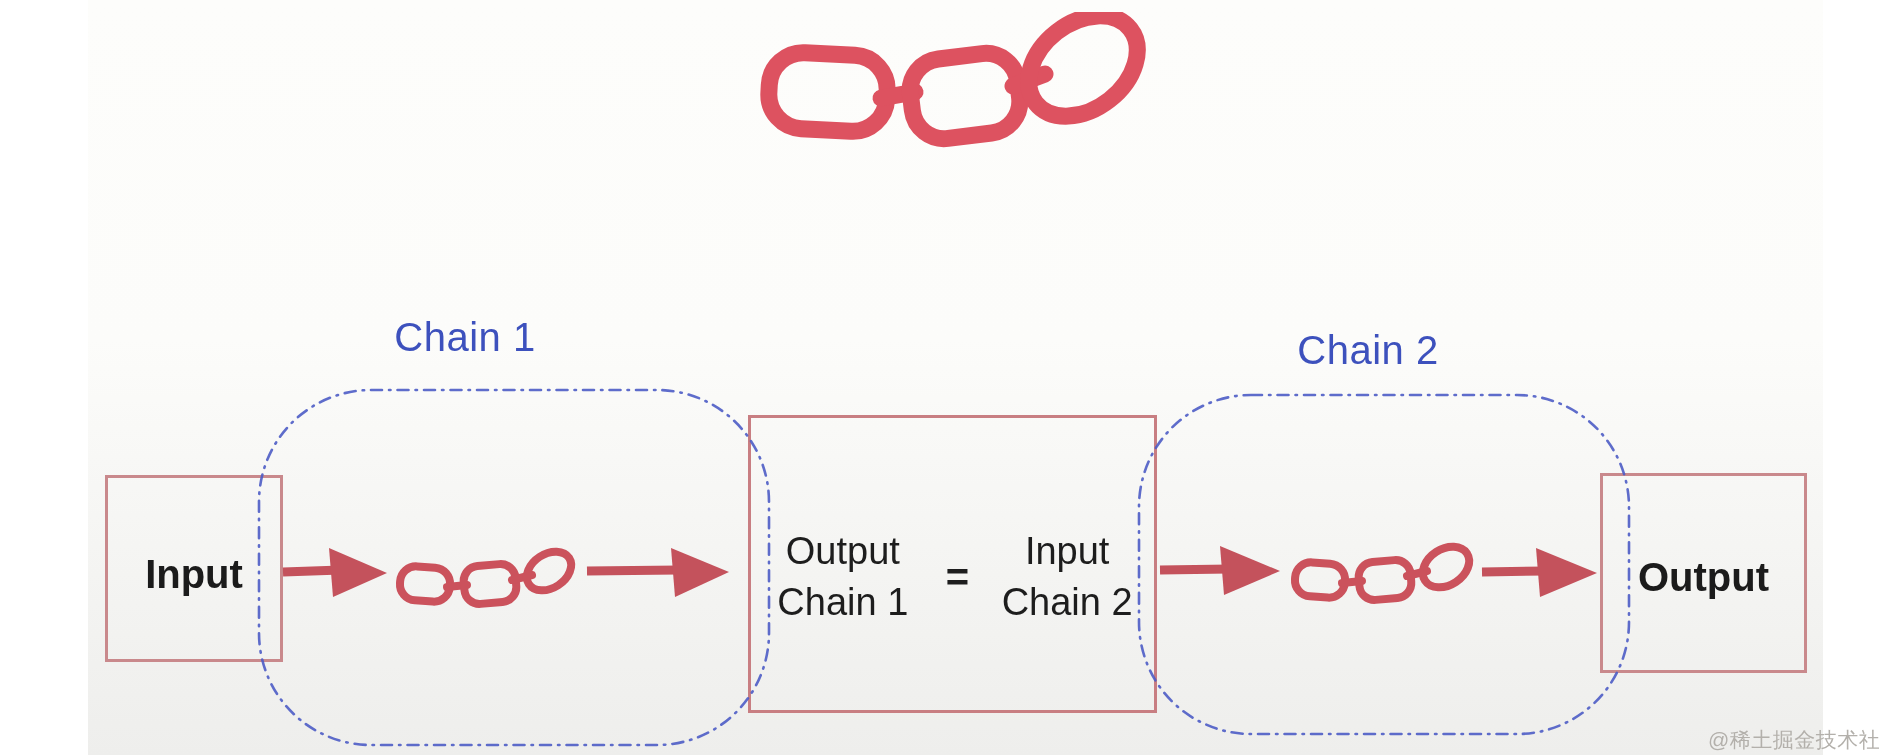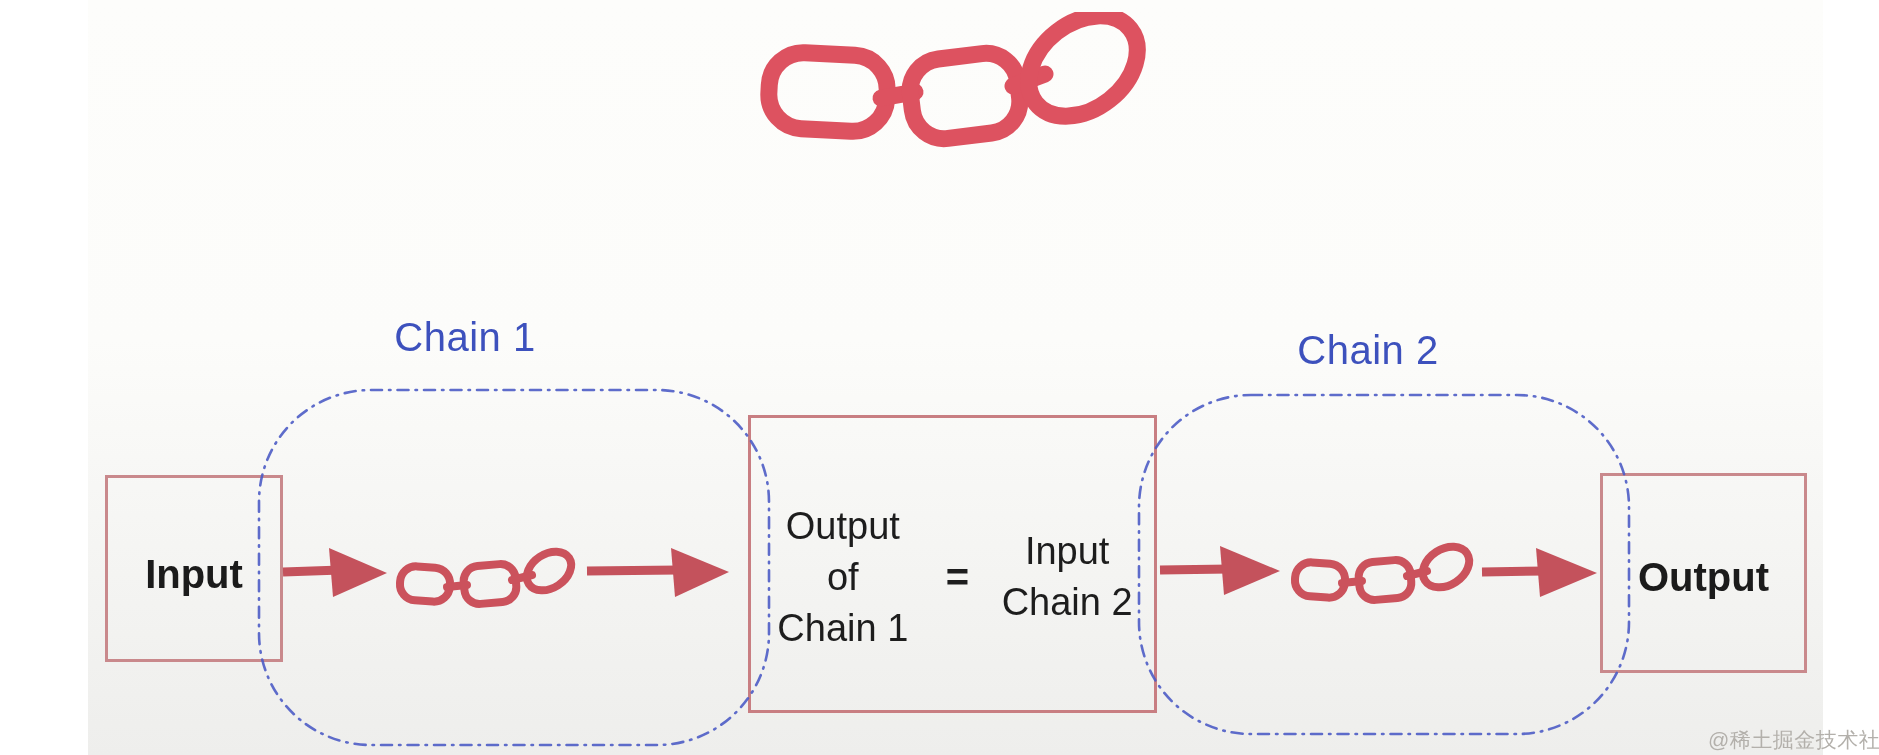--- a/index.html
+++ b/index.html
@@ -101,21 +101,20 @@
     <span class="node-label">Input</span>
   </div>
 
   <div class="node-box" style="left:1600px; top:473px; width:207px; height:200px; padding-top:8px;">
     <span class="node-label">Output</span>
   </div>
 
   <div class="bridge-box">
     <div class="bridge-col">
       <div>Output</div>
-      <div>of</div>
       <div>Chain 1</div>
     </div>
     <div class="bridge-eq">=</div>
     <div class="bridge-col" style="width:175px;">
       <div>Input</div>
       <div>Chain 2</div>
     </div>
   </div>
 
   <svg class="abs" style="left:281px; top:544px;" width="108" height="58" viewBox="0 0 108 58">

